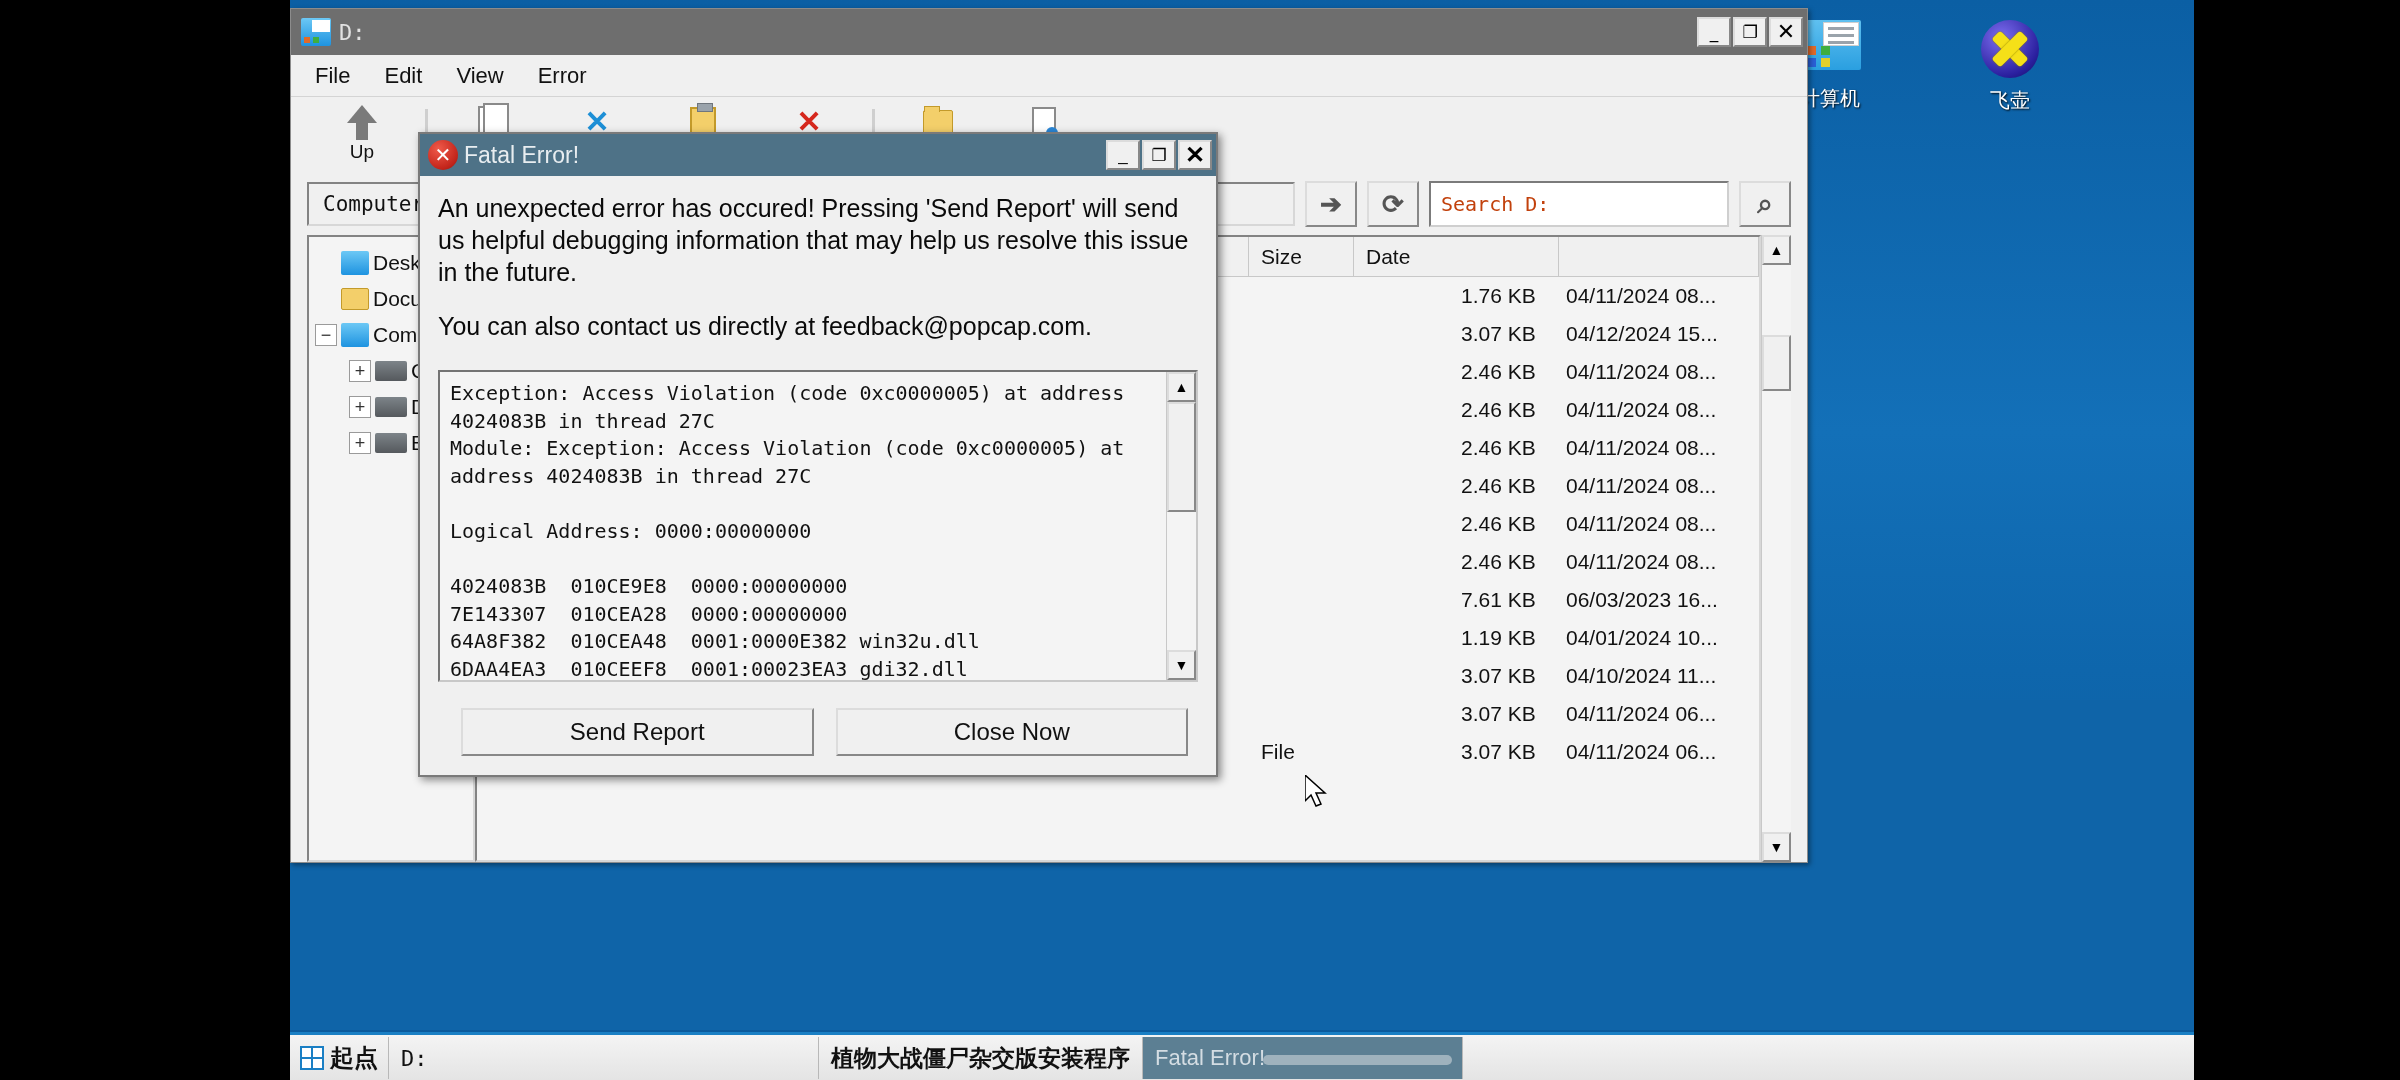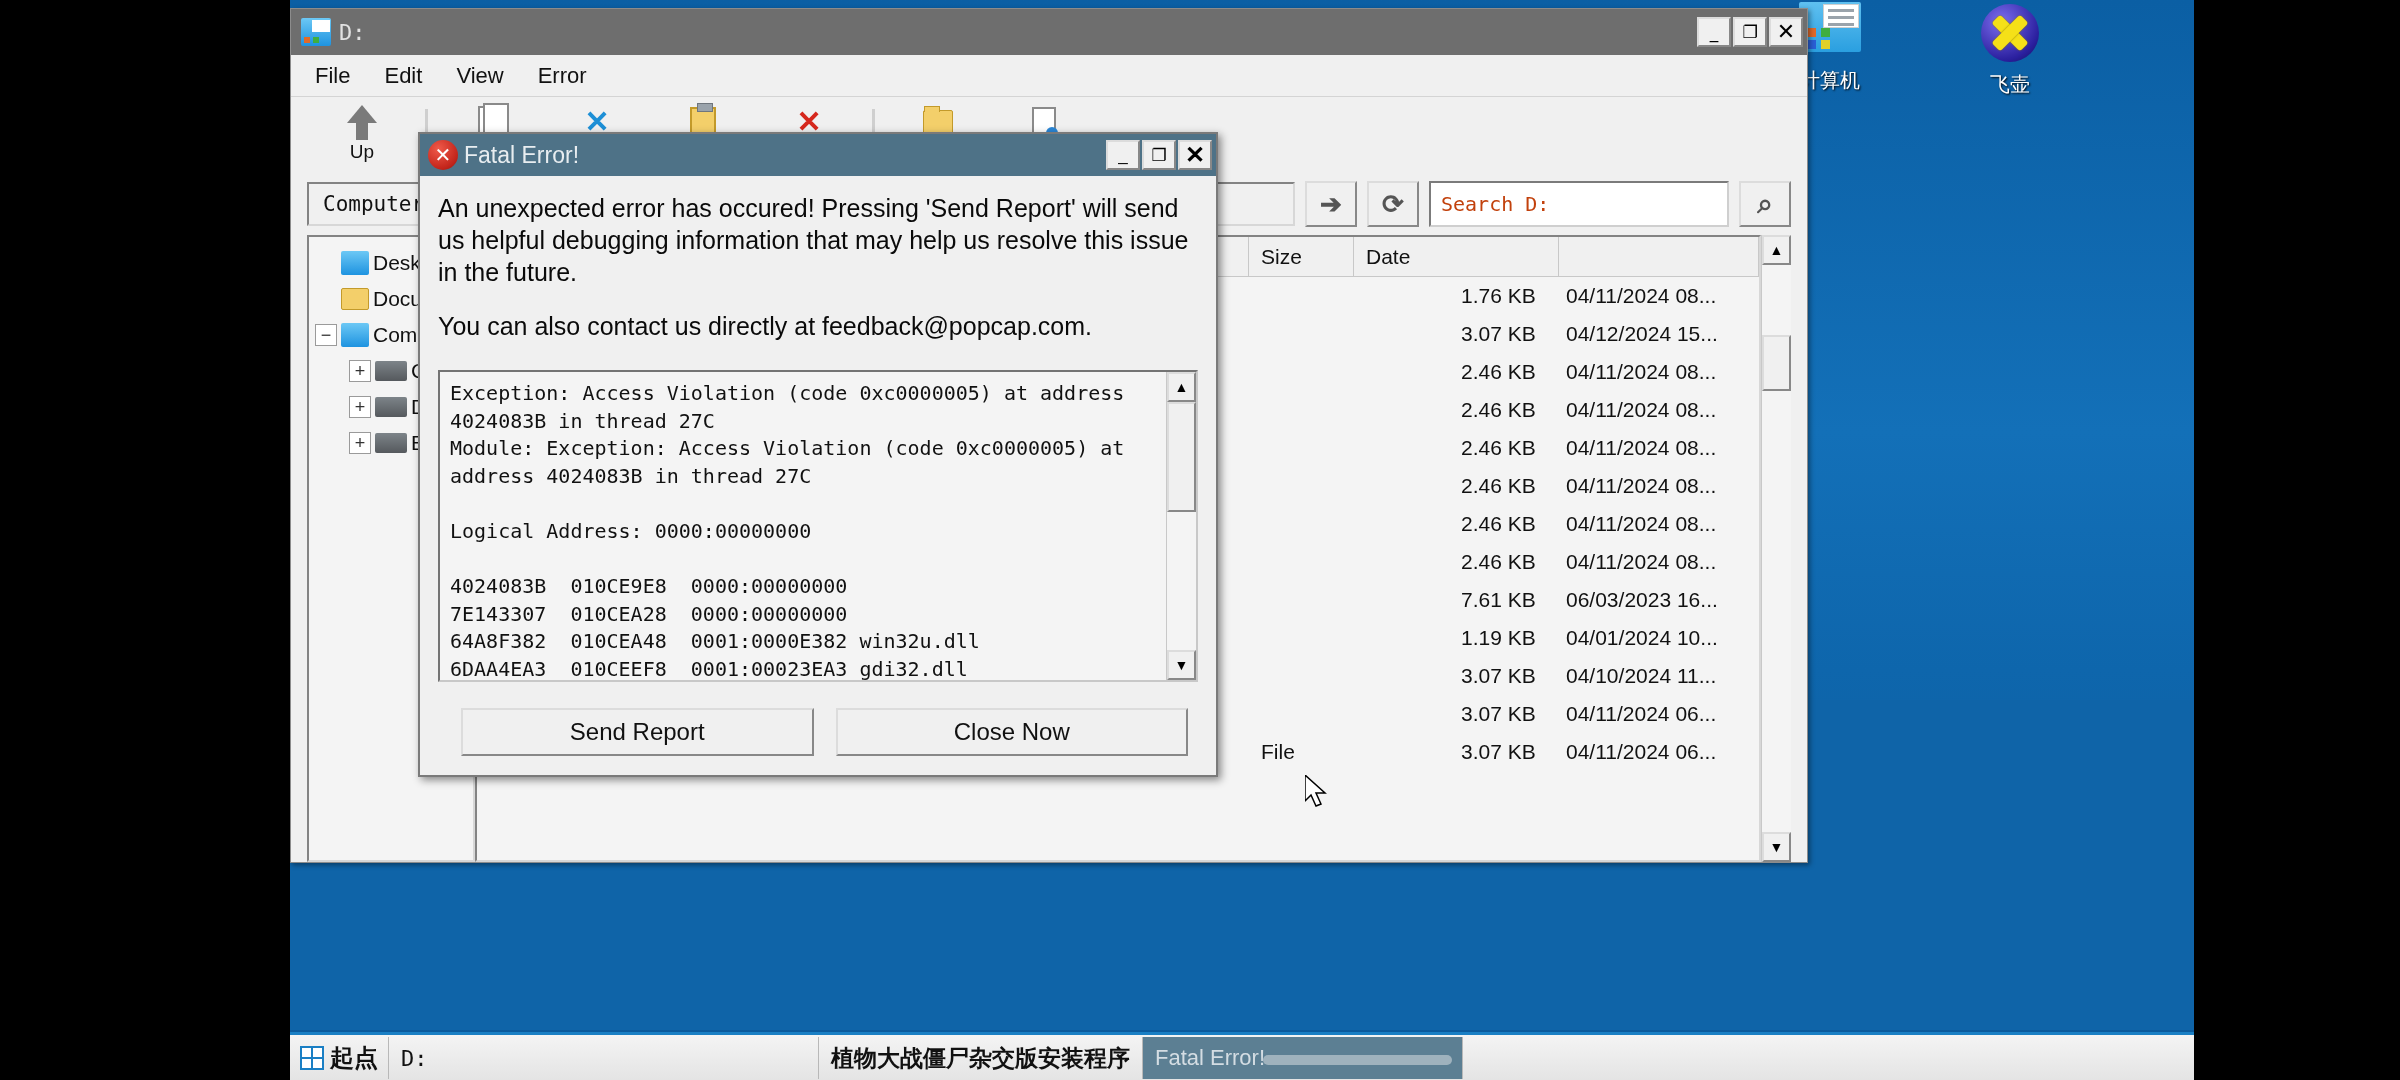--- a/index.html
+++ b/index.html
@@ -226,39 +226,39 @@
   
   #cursor { position:absolute; left:1305px; top:775px; width:0;height:0; z-index:60;}
   #cursor svg { display:block; }
 </style>
 </head>
 <body>
 
 <div id="desktop">
   <div id="desktop-lower"></div>
 
-  <div class="desk-icon" style="left:1465px; top:2px;">
+  <div class="desk-icon" style="left:1465px; top:20px;">
     <span class="glyph">
       <span class="comp-ico" style="display:inline-block">
         <span class="scr"></span>
         <span class="pg">
             <i></i>
             <i></i>
             <i></i>
           </span>
         <span class="sq" style="left:8px;top:26px;background:#e06a2a;"></span>
         <span class="sq" style="left:22px;top:26px;background:#3fae3f;"></span>
         <span class="sq" style="left:8px;top:38px;background:#2a5fd6;"></span>
         <span class="sq" style="left:22px;top:38px;background:#e0d02a;"></span>
       </span>
     </span>
     <span>计算机</span>
   </div>
 
-  <div class="desk-icon" style="left:1645px; top:4px;">
+  <div class="desk-icon" style="left:1645px; top:20px;">
     <span class="glyph">
       <span class="x-ico" style="display:inline-block"></span>
     </span>
     <span>飞壶</span>
   </div>
 </div>
 
 <div id="explorer">
 
   <div class="titlebar">

